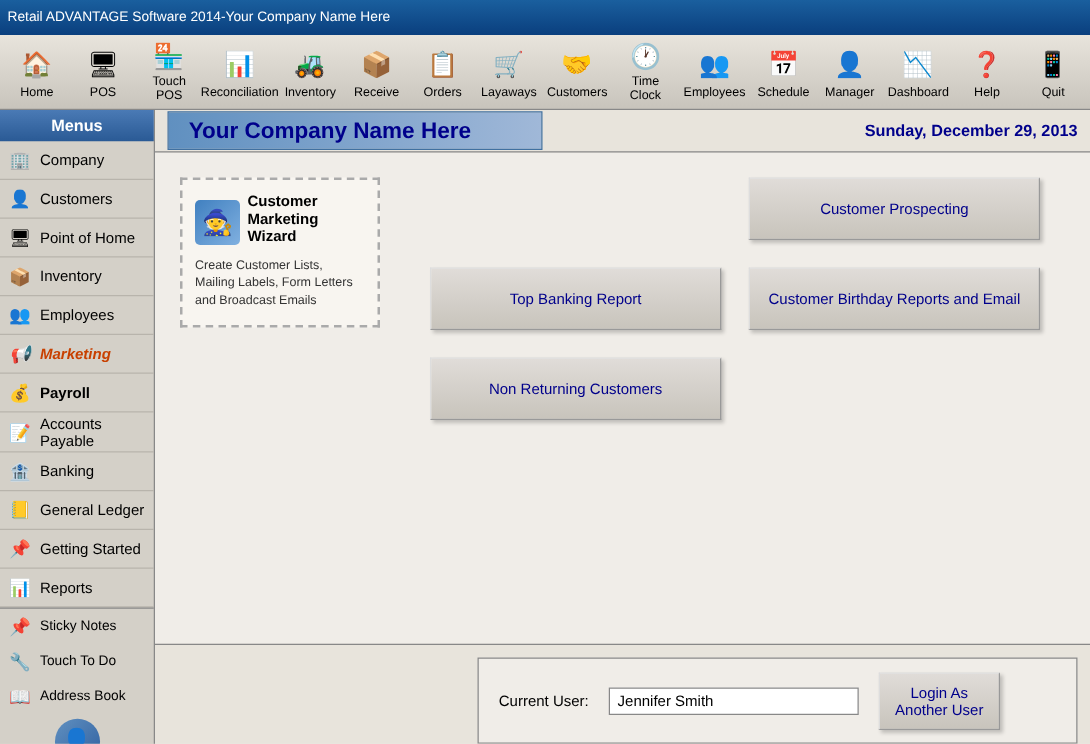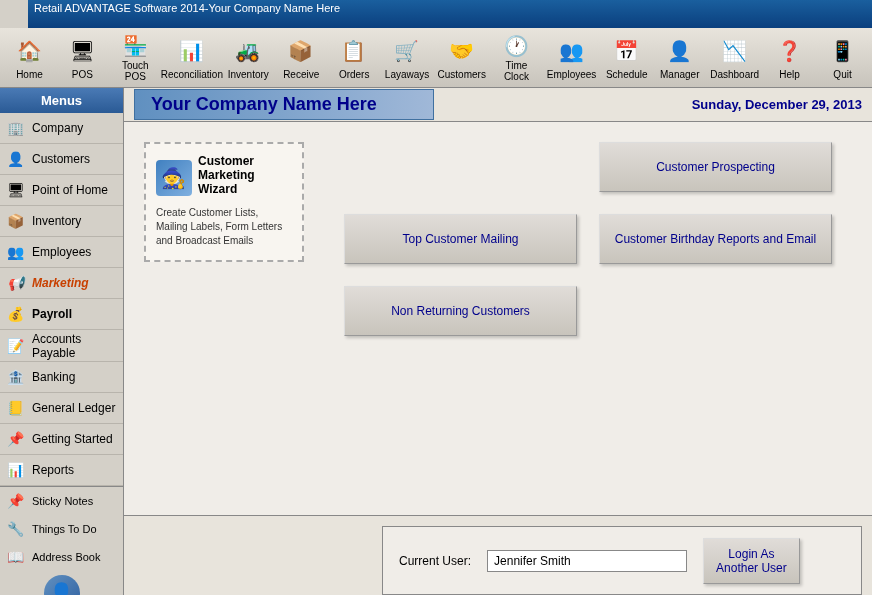--- a/index.html
+++ b/index.html
@@ -6,22 +6,21 @@
     body { font-family: Arial, sans-serif; font-size: 12px; background: #d4d0c8; width: 872px; height: 595px; overflow: hidden; }
 
     
     #title-bar {
       background: linear-gradient(to bottom, #1a5f9e, #0a3f7e);
       color: white;
       font-size: 11px;
       padding: 14px 6px;
       height: 18px;
       display: flex;
-      align-items: flex-end;
-      margin-left: 28px;
+      align-items: center;
     }
 
     
     #toolbar {
       background: linear-gradient(to bottom, #e8e4dc, #c8c4bc);
       border-bottom: 1px solid #888;
       padding: 2px 4px;
       display: flex;
       align-items: center;
       height: 60px;
@@ -426,21 +425,21 @@
       <span>Reports</span>
     </div>
 
     <div class="sidebar-bottom">
       <div class="sidebar-bottom-item">
         <div class="sidebar-icon">📌</div>
         <span>Sticky Notes</span>
       </div>
       <div class="sidebar-bottom-item">
         <div class="sidebar-icon">🔧</div>
-        <span>Things To Do</span>
+        <span>Touch To Do</span>
       </div>
       <div class="sidebar-bottom-item">
         <div class="sidebar-icon">📖</div>
         <span>Address Book</span>
       </div>
       <div class="support-btn">
         <div style="width:36px;height:36px;background:linear-gradient(135deg,#6090c0,#3060a0);border-radius:50%;display:flex;align-items:center;justify-content:center;font-size:20px;">👤</div>
 
       </div>
     </div>
@@ -468,21 +467,21 @@
         </div>
 
         <div id="menu-buttons">
 
           <div style="visibility:hidden;"></div>
           <div class="menu-btn">
             <span>Customer Prospecting</span>
           </div>
 
           <div class="menu-btn">
-            <span>Top Customer Mailing</span>
+            <span>Top Banking Report</span>
           </div>
           <div class="menu-btn">
             <span>Customer Birthday Reports and Email</span>
           </div>
 
           <div class="menu-btn">
             <span>Non Returning Customers</span>
           </div>
           <div style="visibility:hidden;"></div>
         </div>

